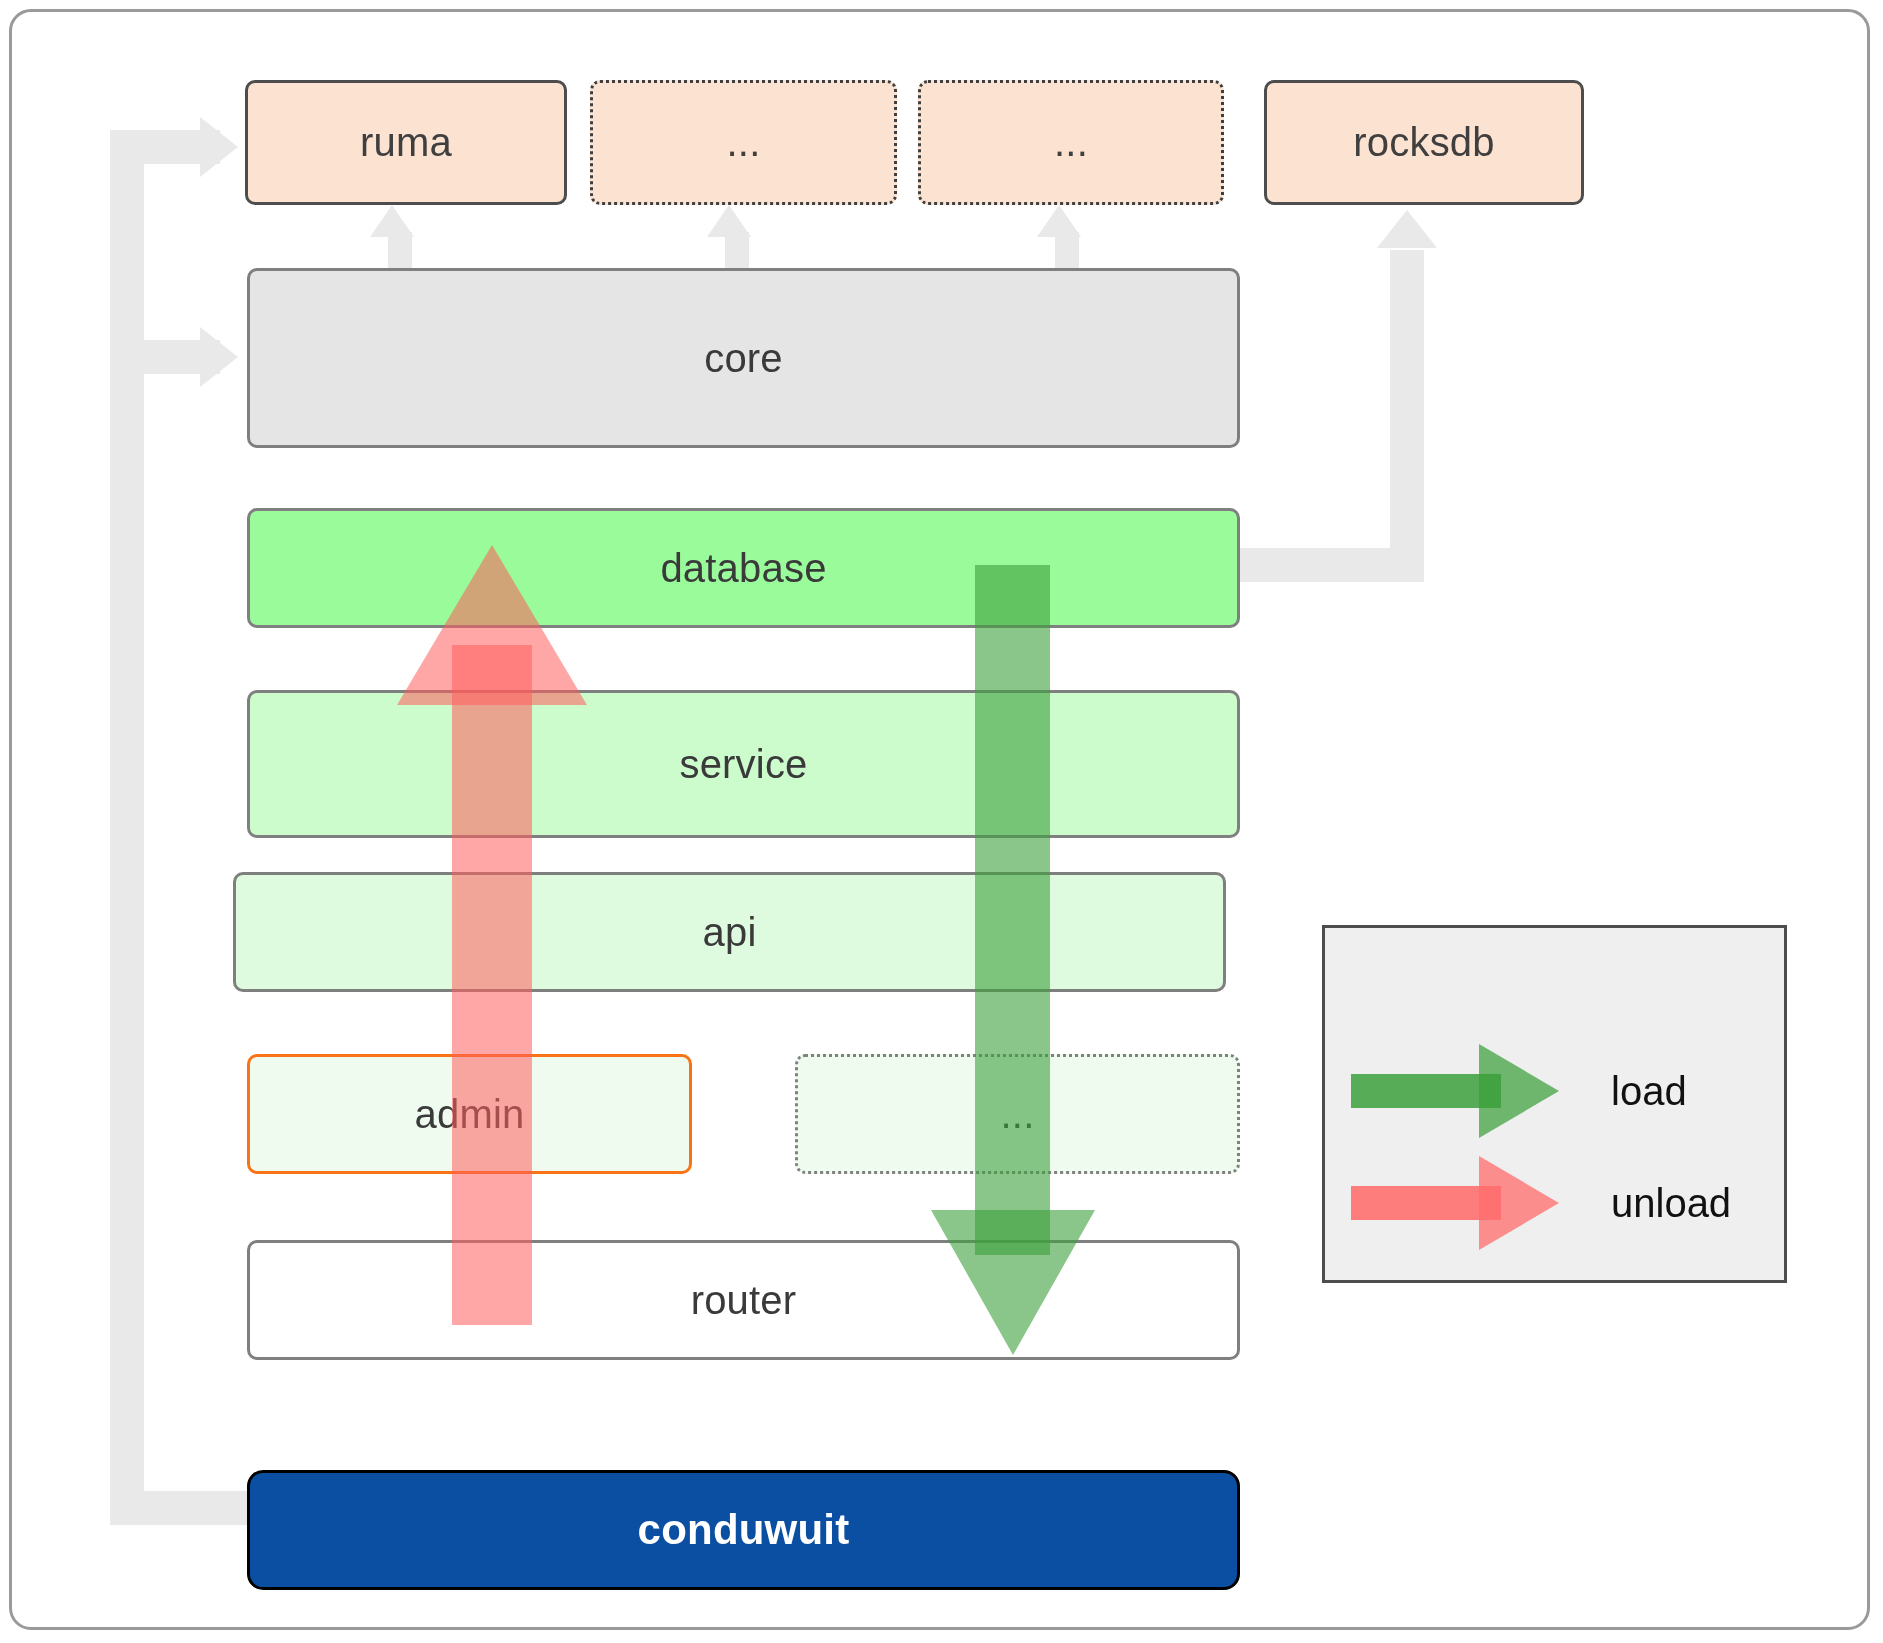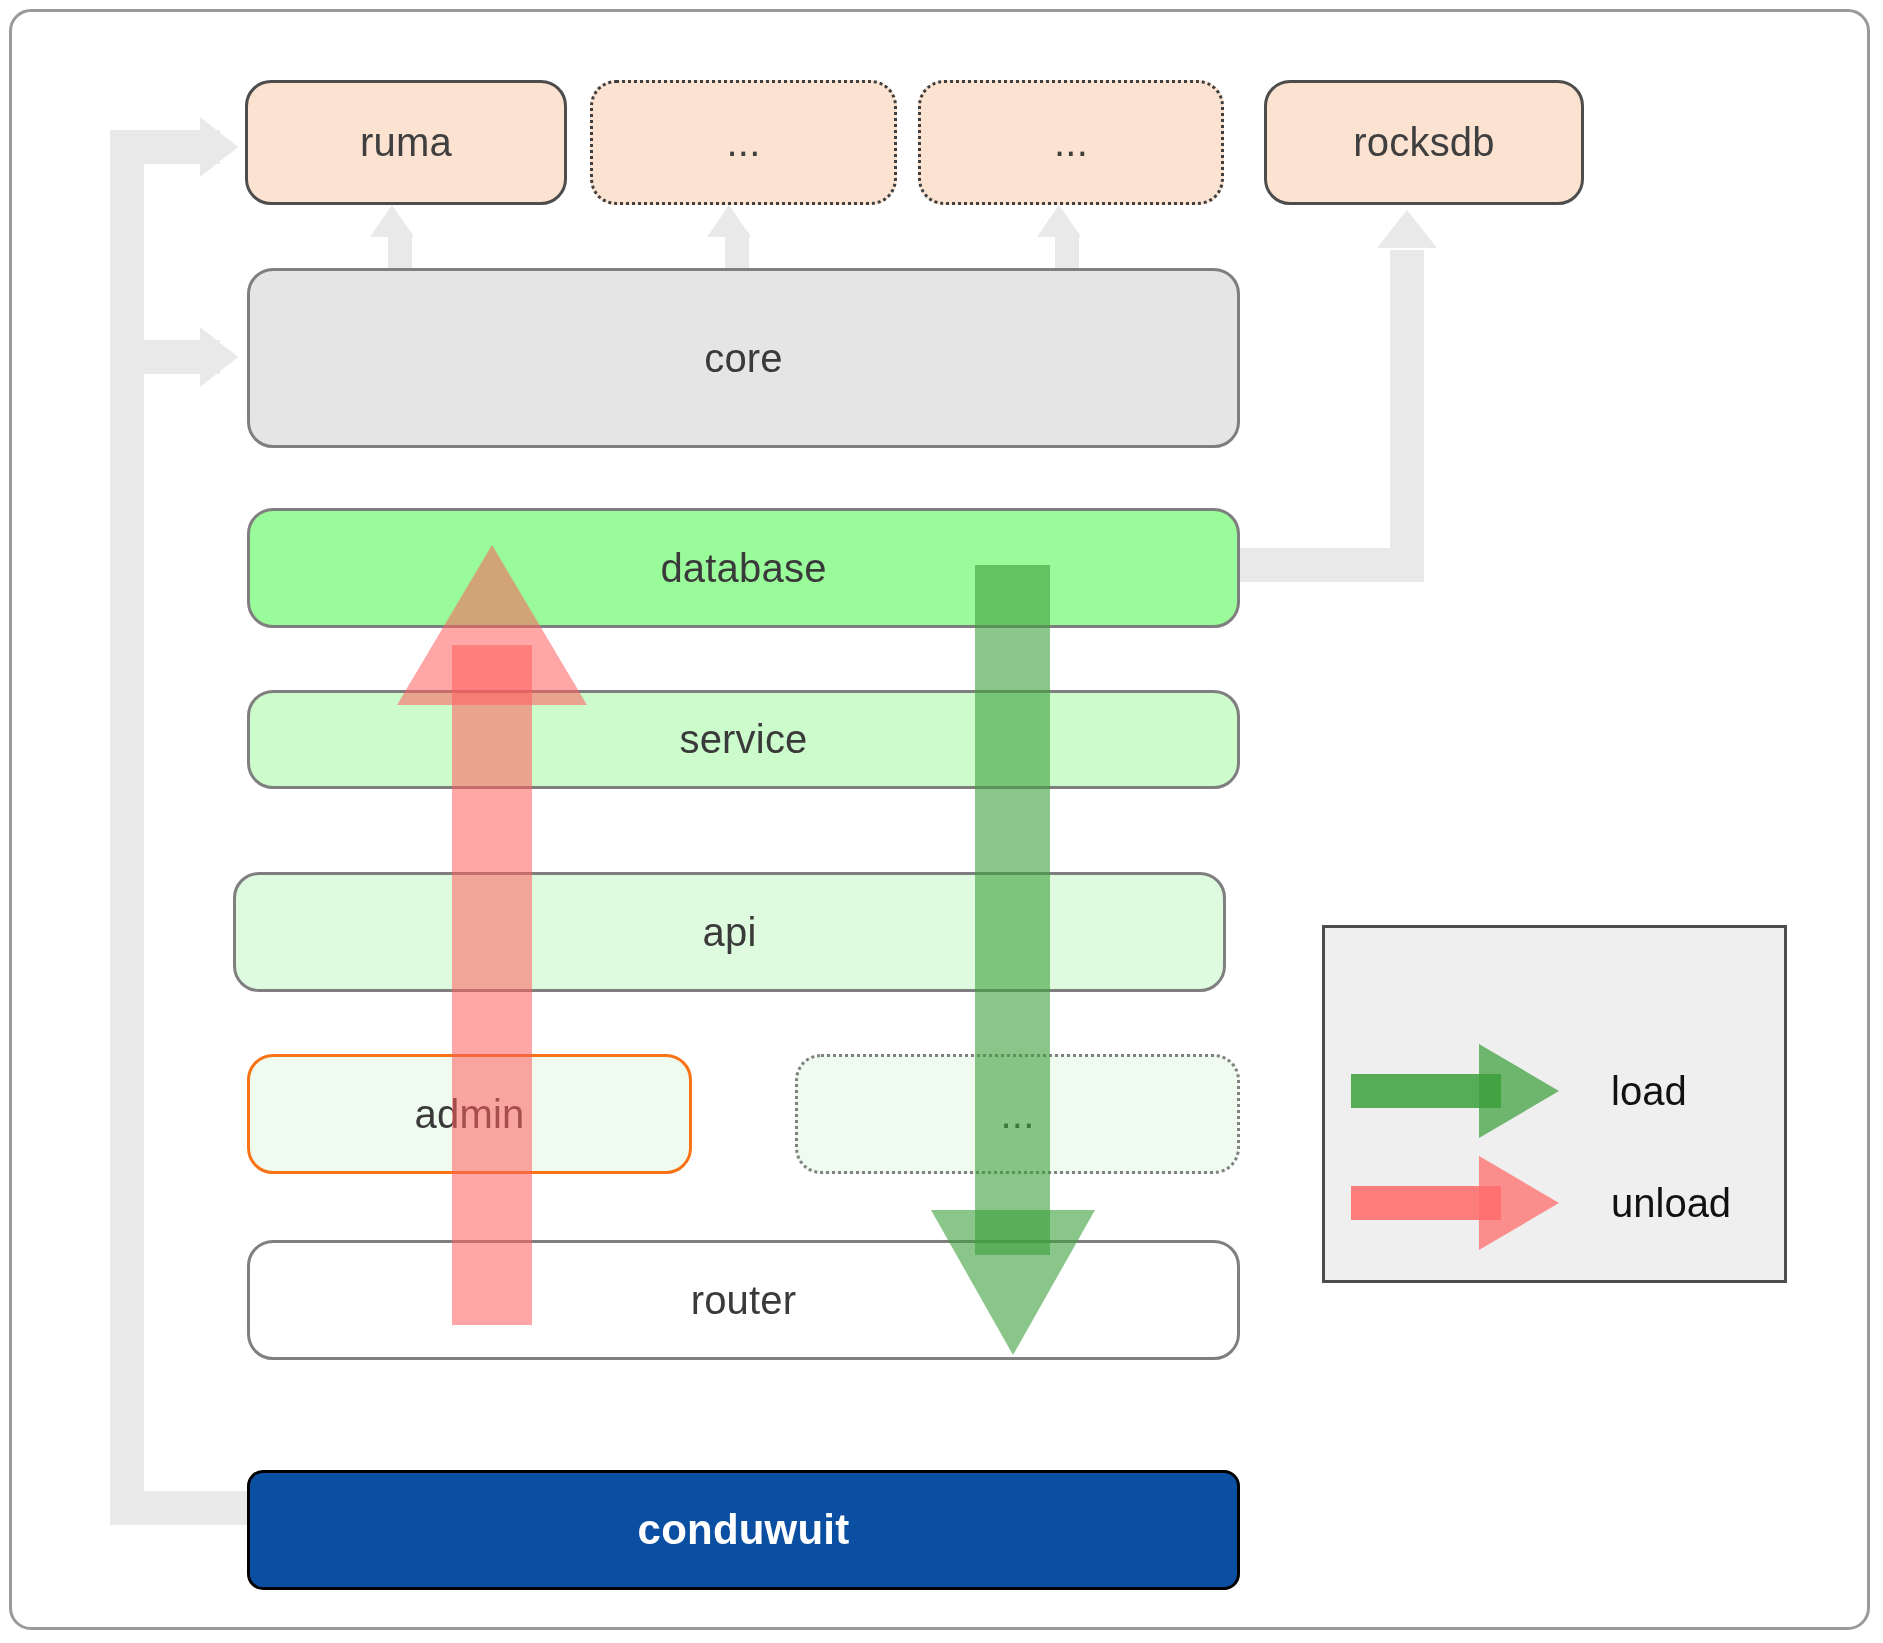--- a/index.html
+++ b/index.html
@@ -29,21 +29,21 @@
     background: #ffffff;
     box-sizing: border-box;
   }
 
   .node {
     position: absolute;
     box-sizing: border-box;
     display: flex;
     align-items: center;
     justify-content: center;
-    border-radius: 26px;
+    border-radius: 10px;
     color: #3a3a3a;
     font-size: 40px;
     letter-spacing: 0.2px;
     z-index: 6;
   }
   .node .lbl { pointer-events: none; }
 
   
   .pkg {
     background: #FCE3D1;
@@ -251,21 +251,21 @@
   </div>
 
   <div class="node core" style="left:247px; top:268px; width:993px; height:180px;">
     <span class="lbl">core</span>
   </div>
 
   <div class="node database" style="left:247px; top:508px; width:993px; height:120px;">
     <span class="lbl">database</span>
   </div>
 
-  <div class="node service" style="left:247px; top:690px; width:993px; height:99px;">
+  <div class="node service" style="left:247px; top:690px; width:993px; height:148px;">
     <span class="lbl">service</span>
   </div>
 
   <div class="node api" style="left:233px; top:872px; width:993px; height:120px;">
     <span class="lbl">api</span>
   </div>
 
   <div class="node admin" style="left:247px; top:1054px; width:445px; height:120px;">
     <span class="lbl">admin</span>
   </div>

